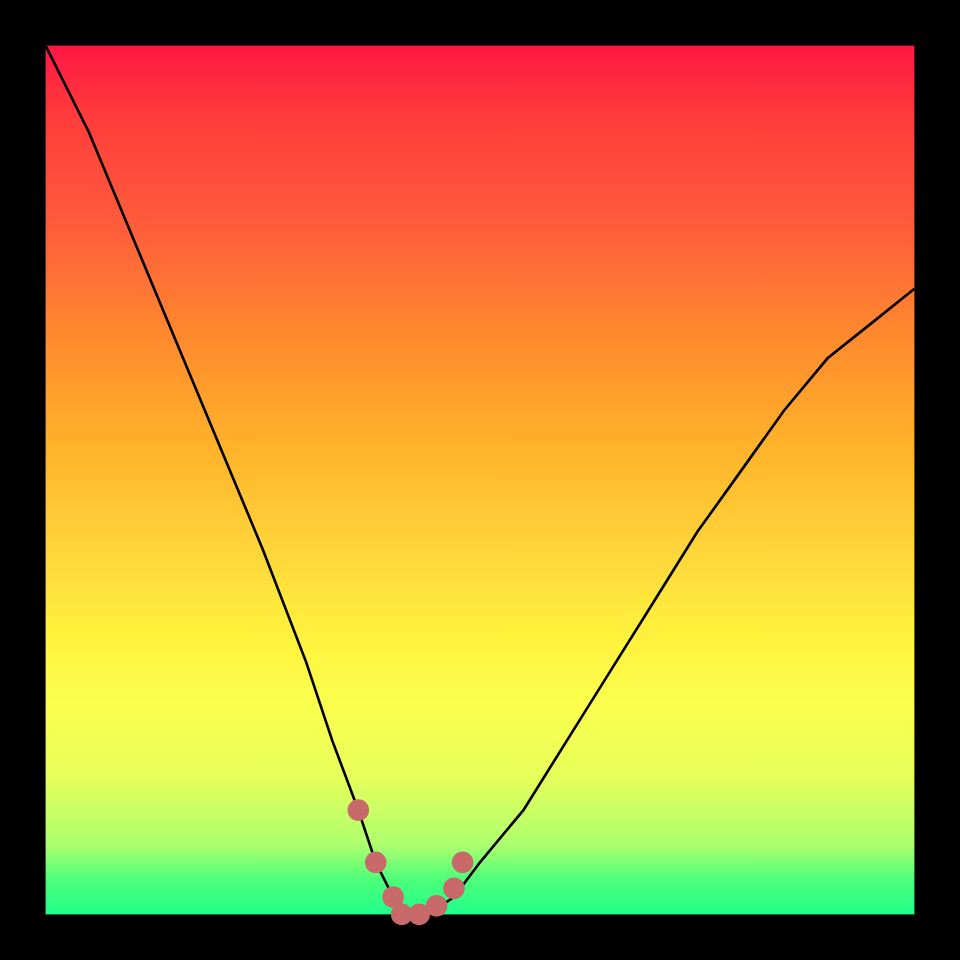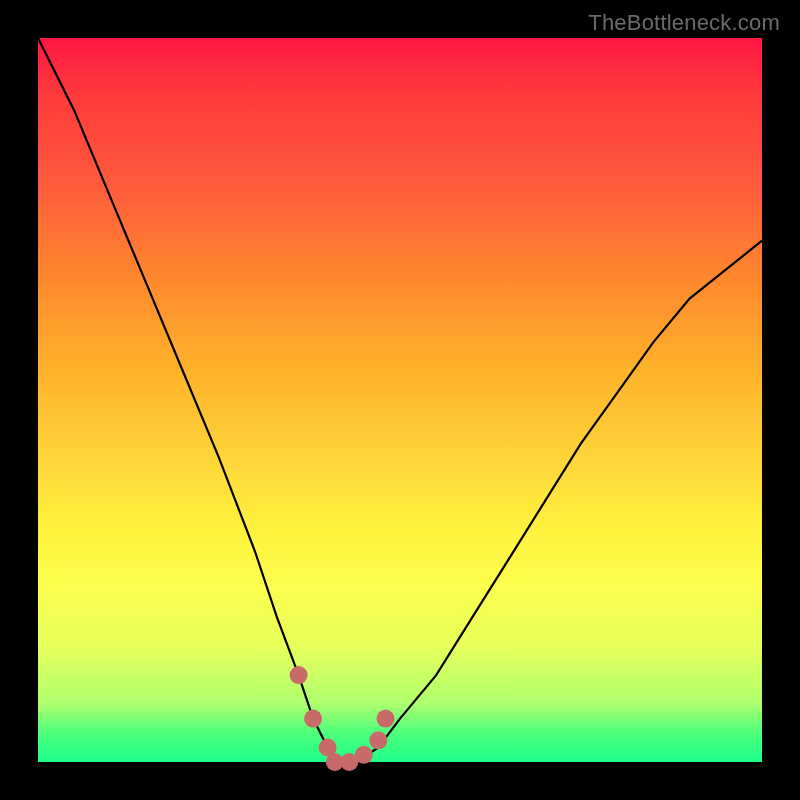--- a/index.html
+++ b/index.html
@@ -55,21 +55,20 @@
     top: 0; left: 0;
     width: 724px;
     height: 724px;
     overflow: visible;
   }
 </style>
 </head>
 <body>
 
 <div class="frame">
-  <div class="watermark">TheBottleneck.com</div>
   <div class="plot">
     <svg class="curve" viewBox="0 0 724 724">
       <path id="curve-path" fill="none" stroke="#000000" stroke-width="2.2" d="M0.0 0.0 L36.2 72.4 L72.4 159.3 L108.6 246.2 L144.8 333.0 L181.0 419.9 L217.2 514.0 L238.9 579.2 L260.6 637.1 L275.1 680.6 L289.6 709.5 L304.1 724.0 L318.6 724.0 L340.3 709.5 L362.0 680.6 L398.2 637.1 L434.4 579.2 L470.6 521.3 L506.8 463.4 L543.0 405.4 L579.2 354.8 L615.4 304.1 L651.6 260.6 L687.8 231.7 L724.0 202.7 "></path>
       <g id="markers">
           <circle cx="260.6" cy="637.1" r="9" fill="#c96a6a"></circle>
           <circle cx="275.1" cy="680.6" r="9" fill="#c96a6a"></circle>
           <circle cx="289.6" cy="709.5" r="9" fill="#c96a6a"></circle>
           <circle cx="296.8" cy="724.0" r="9" fill="#c96a6a"></circle>
           <circle cx="311.3" cy="724.0" r="9" fill="#c96a6a"></circle>
           <circle cx="325.8" cy="716.8" r="9" fill="#c96a6a"></circle>

